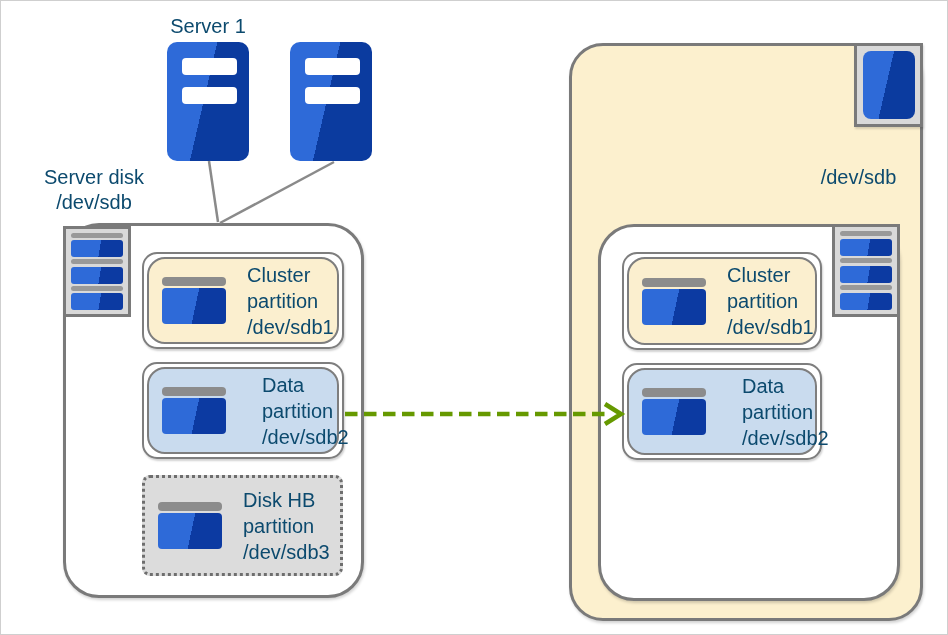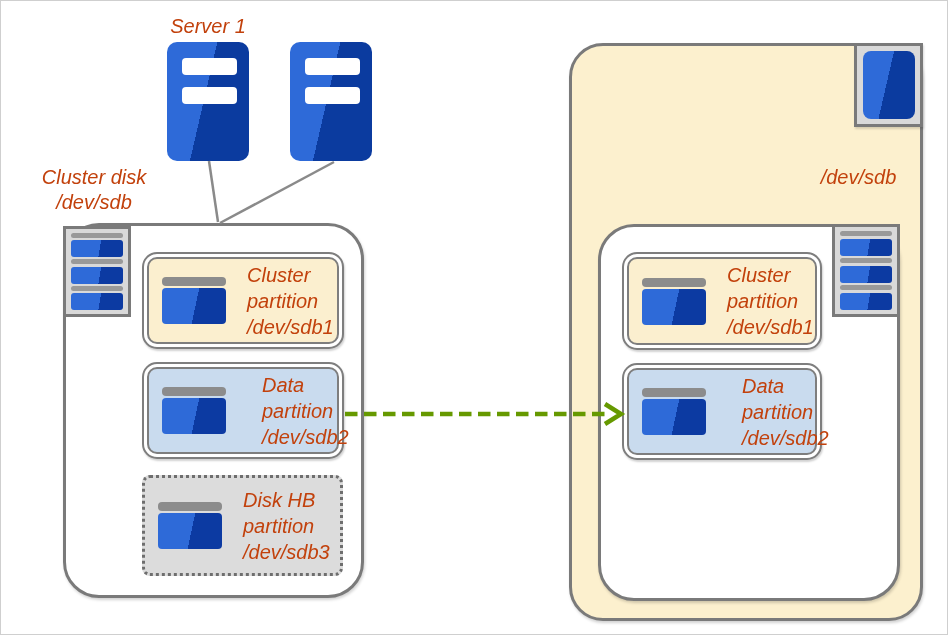--- a/index.html
+++ b/index.html
@@ -3,23 +3,22 @@
 <meta charset="utf-8">
 <style>
   html,body { margin:0; padding:0; background:#fff; }
   .canvas {
     position:relative;
     width:948px; height:635px;
     background:#ffffff;
     border:1px solid #cfcfcf;
     box-sizing:border-box;
     font-family:"Liberation Sans", sans-serif;
-    color:#c2410c;
+    color:#0c4a6e;
     overflow:hidden;
-    font-style:italic;
   }
 
   .lbl {
     position:absolute;
     font-size:20px;
     line-height:25px;
     text-align:center;
     white-space:nowrap;
   }
 
@@ -83,21 +82,21 @@
     border:2px solid #7e7e7e;
     border-radius:15px;
     background:#ffffff;
     padding:3px;
     box-sizing:border-box;
     box-shadow:1px 2px 2px rgba(0,0,0,0.18);
   }
   .pbox-double .inner {
     width:100%; height:100%;
     border:2px solid #7e7e7e;
-    border-radius:10px;
+    border-radius:18px;
     box-sizing:border-box;
     display:flex; align-items:center;
   }
   .inner.cream { background:#FBEFCF; }
   .inner.blue  { background:#C9DBEE;gap:15px; }
   .pbox-dotted {
     position:absolute;
     border:3px dotted #6e6e6e;
     border-radius:8px;
     background:#DCDCDC;
@@ -126,21 +125,21 @@
   <div class="server-icon server-big" style="left:166px; top:41px;">
     <div class="slot s1"></div>
     <div class="slot s2"></div>
   </div>
   <div class="server-icon server-big" style="left:289px; top:41px;">
     <div class="slot s1"></div>
     <div class="slot s2"></div>
   </div>
 
   <div class="lbl" style="left:20px; top:164px; width:146px;">
-    <div>Cluster disk</div>
+    <div>Server disk</div>
     <div>/dev/sdb</div>
   </div>
 
   <div class="container left-container"></div>
 
   <div class="disk-box" style="left:62px; top:225px; width:68px; height:91px;">
     <div class="thin"></div>
     <div class="plat"></div>
     <div class="thin"></div>
     <div class="plat"></div>

